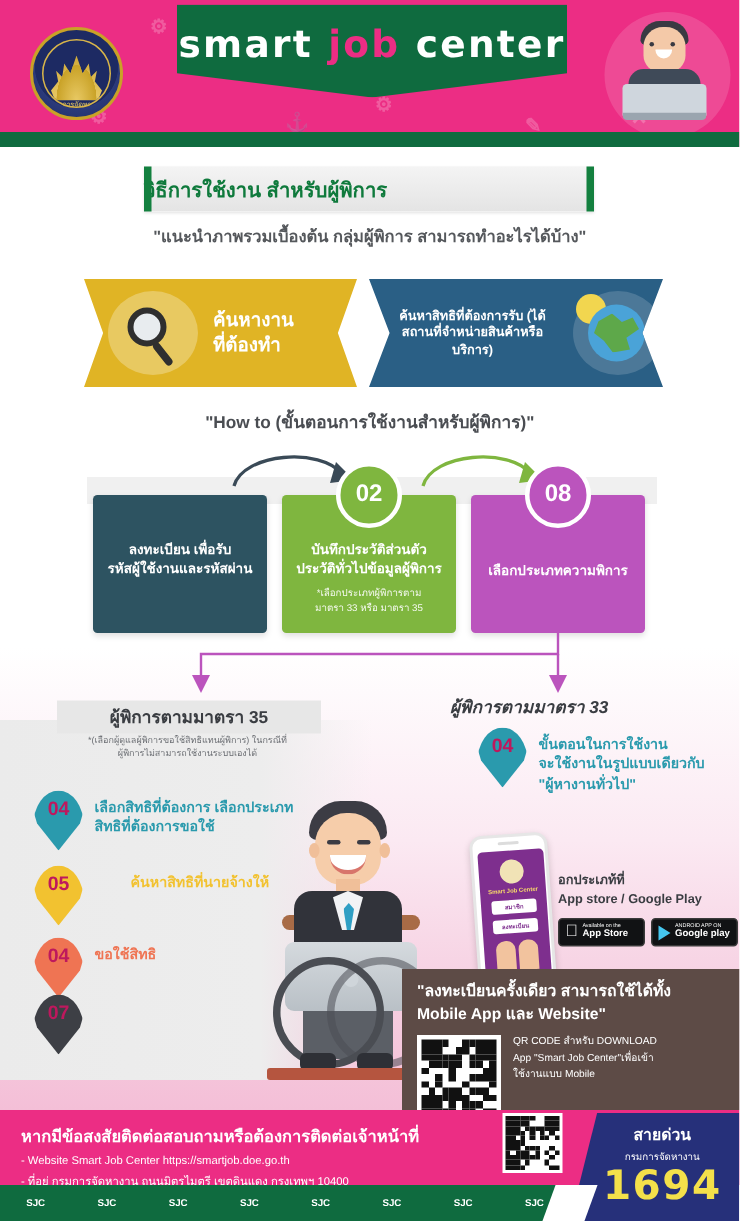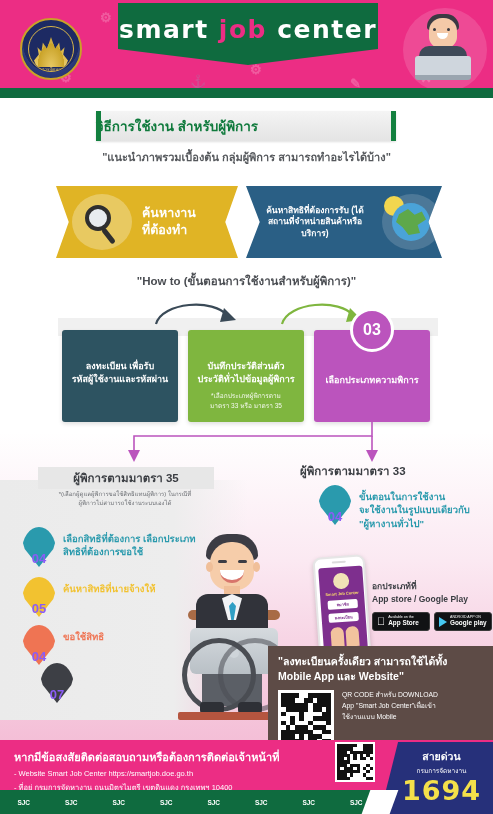--- a/index.html
+++ b/index.html
@@ -191,44 +191,44 @@
     position: absolute; left: 38px; top: 467px; width: 176px; height: 22px;
     background: #e7e7e7; display: flex; align-items: center; justify-content: center;
   }
   .m35-title { font-size: 11.5px; font-weight: bold; color: #3a3d42; }
   .m35-note {
     position: absolute; left: 14px; top: 490px; width: 222px;
     text-align: center; font-size: 6px; line-height: 1.5; color: #6a6d72;
   }
   .m33-title {
     position: absolute; left: 300px; top: 462px; width: 180px;
-    text-align: left; font-size: 11.5px; font-weight: bold; color: #3a3d42;
+    text-align: left; font-size: 11.5px; font-weight: bold; color: #3a3d42; font-style: italic;
   }
 
   
   .pin-item { position: absolute; display: flex; align-items: flex-start; }
   .pin {
     width: 34px; height: 40px; flex: none; position: relative;
     display: flex; align-items: flex-start; justify-content: center;
   }
   .pin-shape {
     position: absolute; left: 0; top: 0; width: 34px; height: 40px;
     clip-path: polygon(50% 100%, 8% 55%, 0 32%, 8% 10%, 30% 0, 70% 0, 92% 10%, 100% 32%, 92% 55%);
     border-radius: 50% 50% 0 0 / 60% 60% 0 0;
   }
   .pin-num {
-    position: relative; z-index: 2; margin-top: 24px;
-    font-size: 13px; font-weight: bold; color: #8b5cf6;
+    position: relative; z-index: 2; margin-top: 4px;
+    font-size: 13px; font-weight: bold; color: #be185d;
   }
   .pin-label { padding-left: 7px; padding-top: 5px; font-size: 9.5px; font-weight: bold; line-height: 1.4; }
 
   #pin04l { left: 22px; top: 527px; width: 180px; }
-  #pin05  { left: 22px; top: 577px; width: 180px; }
+  #pin05  { left: 22px; top: 577px; width: 180px; gap: 24px; }
   #pin06  { left: 22px; top: 625px; width: 180px; }
-  #pin07  { left: 40px; top: 663px; width: 180px; flex-direction: column; }
+  #pin07  { left: 22px; top: 663px; width: 180px; flex-direction: column; }
   #pin04r { left: 318px; top: 485px; width: 170px; }
 
   
   .person { position: absolute; left: 168px; top: 520px; width: 130px; height: 200px; }
   .p-head { position: absolute; left: 42px; top: 22px; width: 44px; height: 48px;
     background: #f6cdaa; border-radius: 21px 21px 18px 18px; }
   .p-hair { position: absolute; left: 38px; top: 14px; width: 52px; height: 26px;
     background: #3c3c44; border-radius: 26px 26px 6px 6px; }
   .p-ear { position: absolute; top: 42px; width: 7px; height: 10px; background: #f0bf99; border-radius: 50%; }
   .p-ear.l { left: 38px; } .p-ear.r { left: 85px; }
@@ -425,27 +425,28 @@
   <svg class="arrow-svg" style="left:278px;top:296px;" width="90" height="32">
     <path d="M4,28 C10,6 62,2 76,20" stroke="#7fb63f" stroke-width="2.2" fill="none"></path>
     <polygon points="72,12 84,24 68,26" fill="#7fb63f"></polygon>
   </svg>
 
   <div class="step-card s1">
     <div class="step-main" style="white-space:pre-line;">ลงทะเบียน เพื่อรับ
 รหัสผู้ใช้งานและรหัสผ่าน</div>
   </div>
   <div class="step-card s2">
+    <div class="step-badge">02</div>
     <div class="step-main" style="white-space:pre-line;">บันทึกประวัติส่วนตัว
 ประวัติทั่วไปข้อมูลผู้พิการ</div>
     <div class="step-note" style="white-space:pre-line;">*เลือกประเภทผู้พิการตาม
 มาตรา 33 หรือ มาตรา 35</div>
   </div>
   <div class="step-card s3">
-    <div class="step-badge">03</div>
+    <div class="step-badge">08</div>
     <div class="step-main" style="white-space:pre-line;">เลือกประเภทความพิการ</div>
   </div>
 
   <svg class="conn" style="left:120px;top:420px;" width="310" height="50">
     <path d="M252,2 L252,16 L14,16 L14,34" stroke="#bb54bd" stroke-width="1.6" fill="none"></path>
     <polygon points="8,30 20,30 14,42" fill="#bb54bd"></polygon>
     <path d="M252,16 L252,34" stroke="#bb54bd" stroke-width="1.6" fill="none"></path>
     <polygon points="246,30 258,30 252,42" fill="#bb54bd"></polygon>
   </svg>
 

